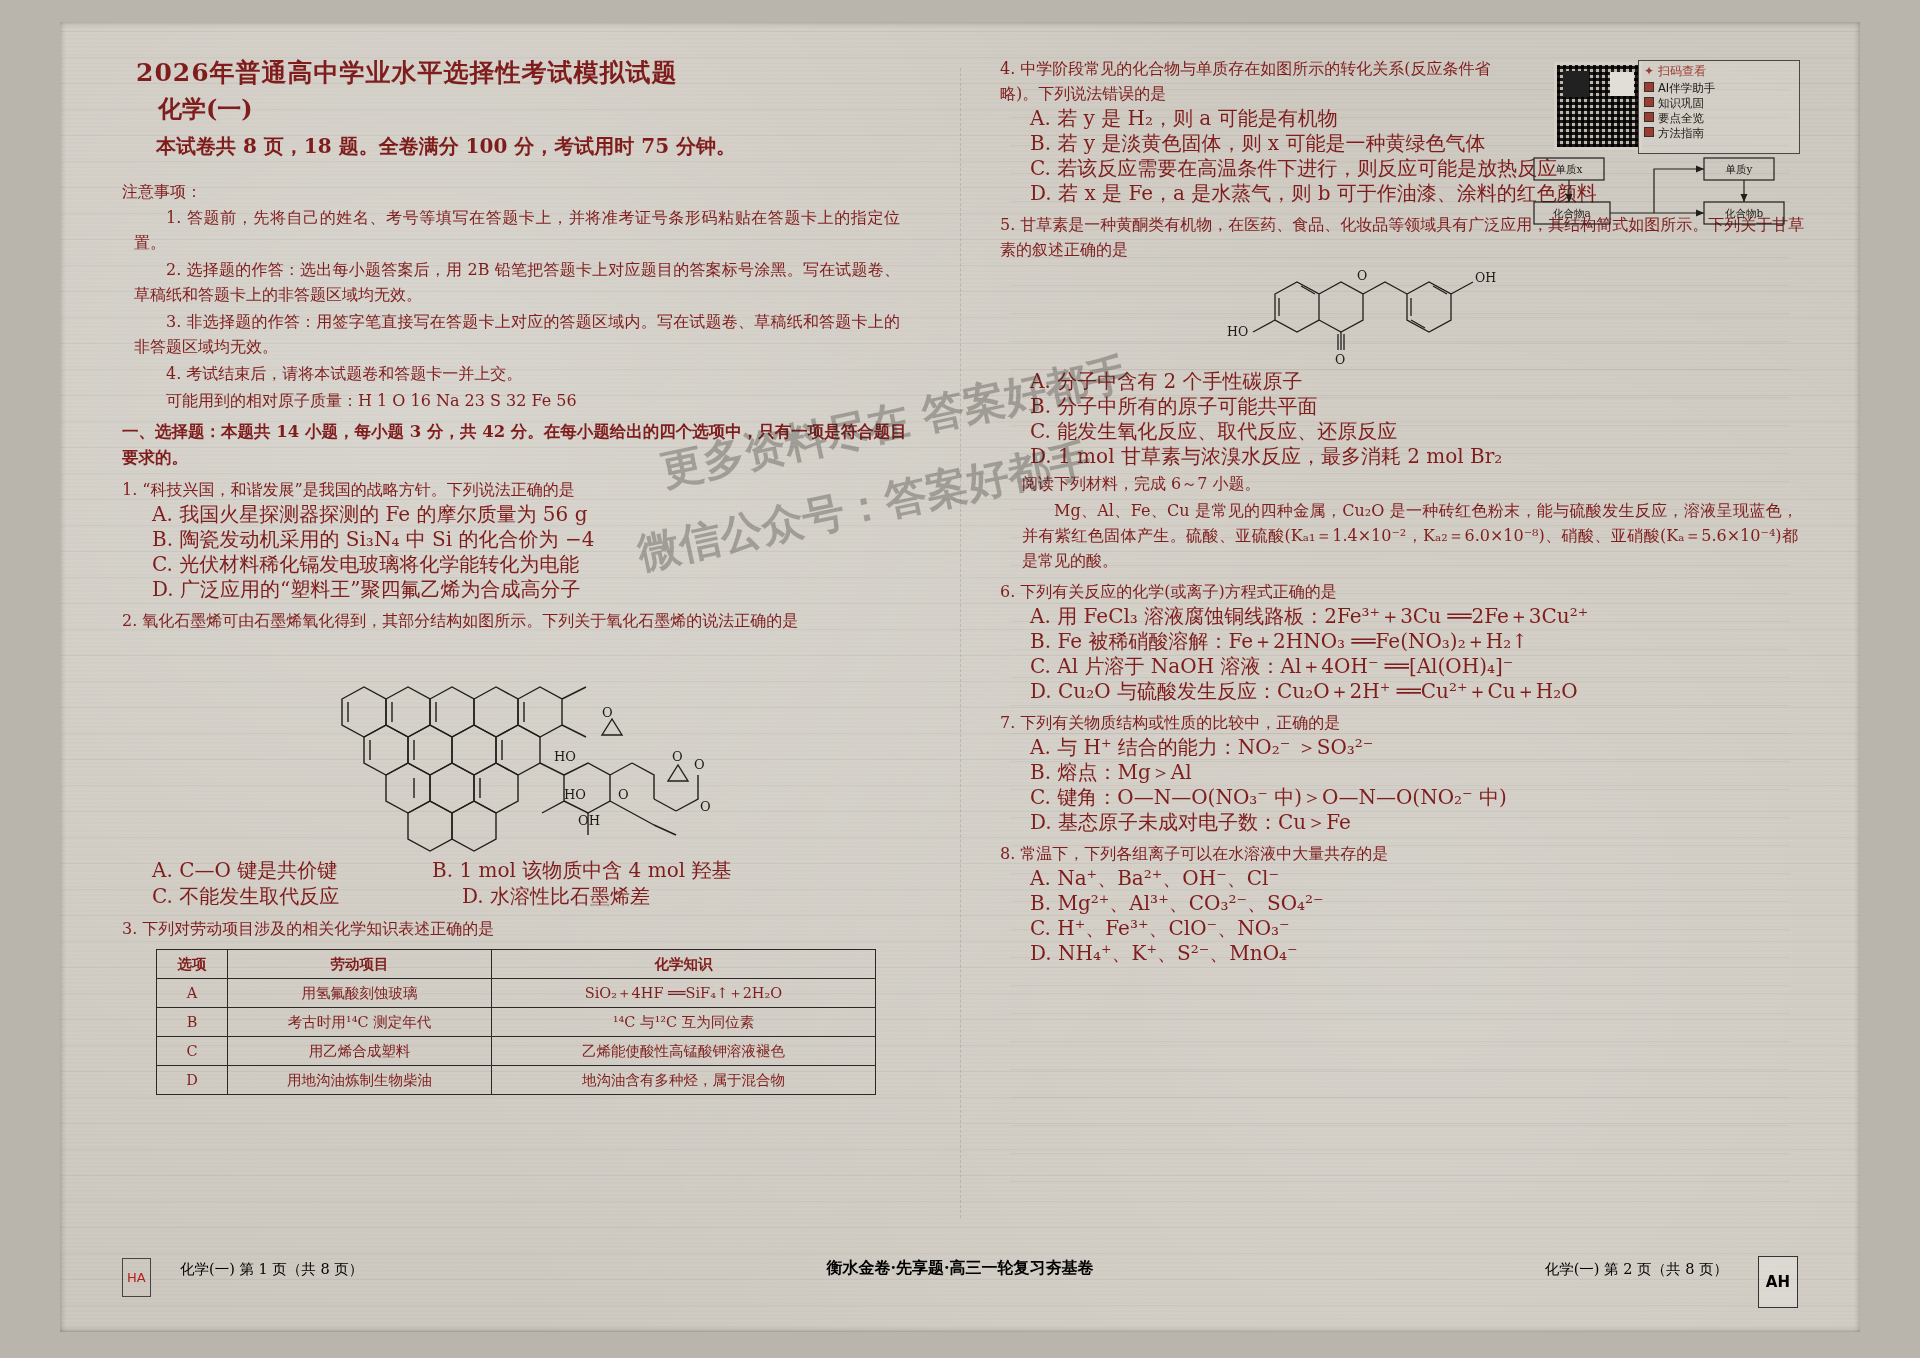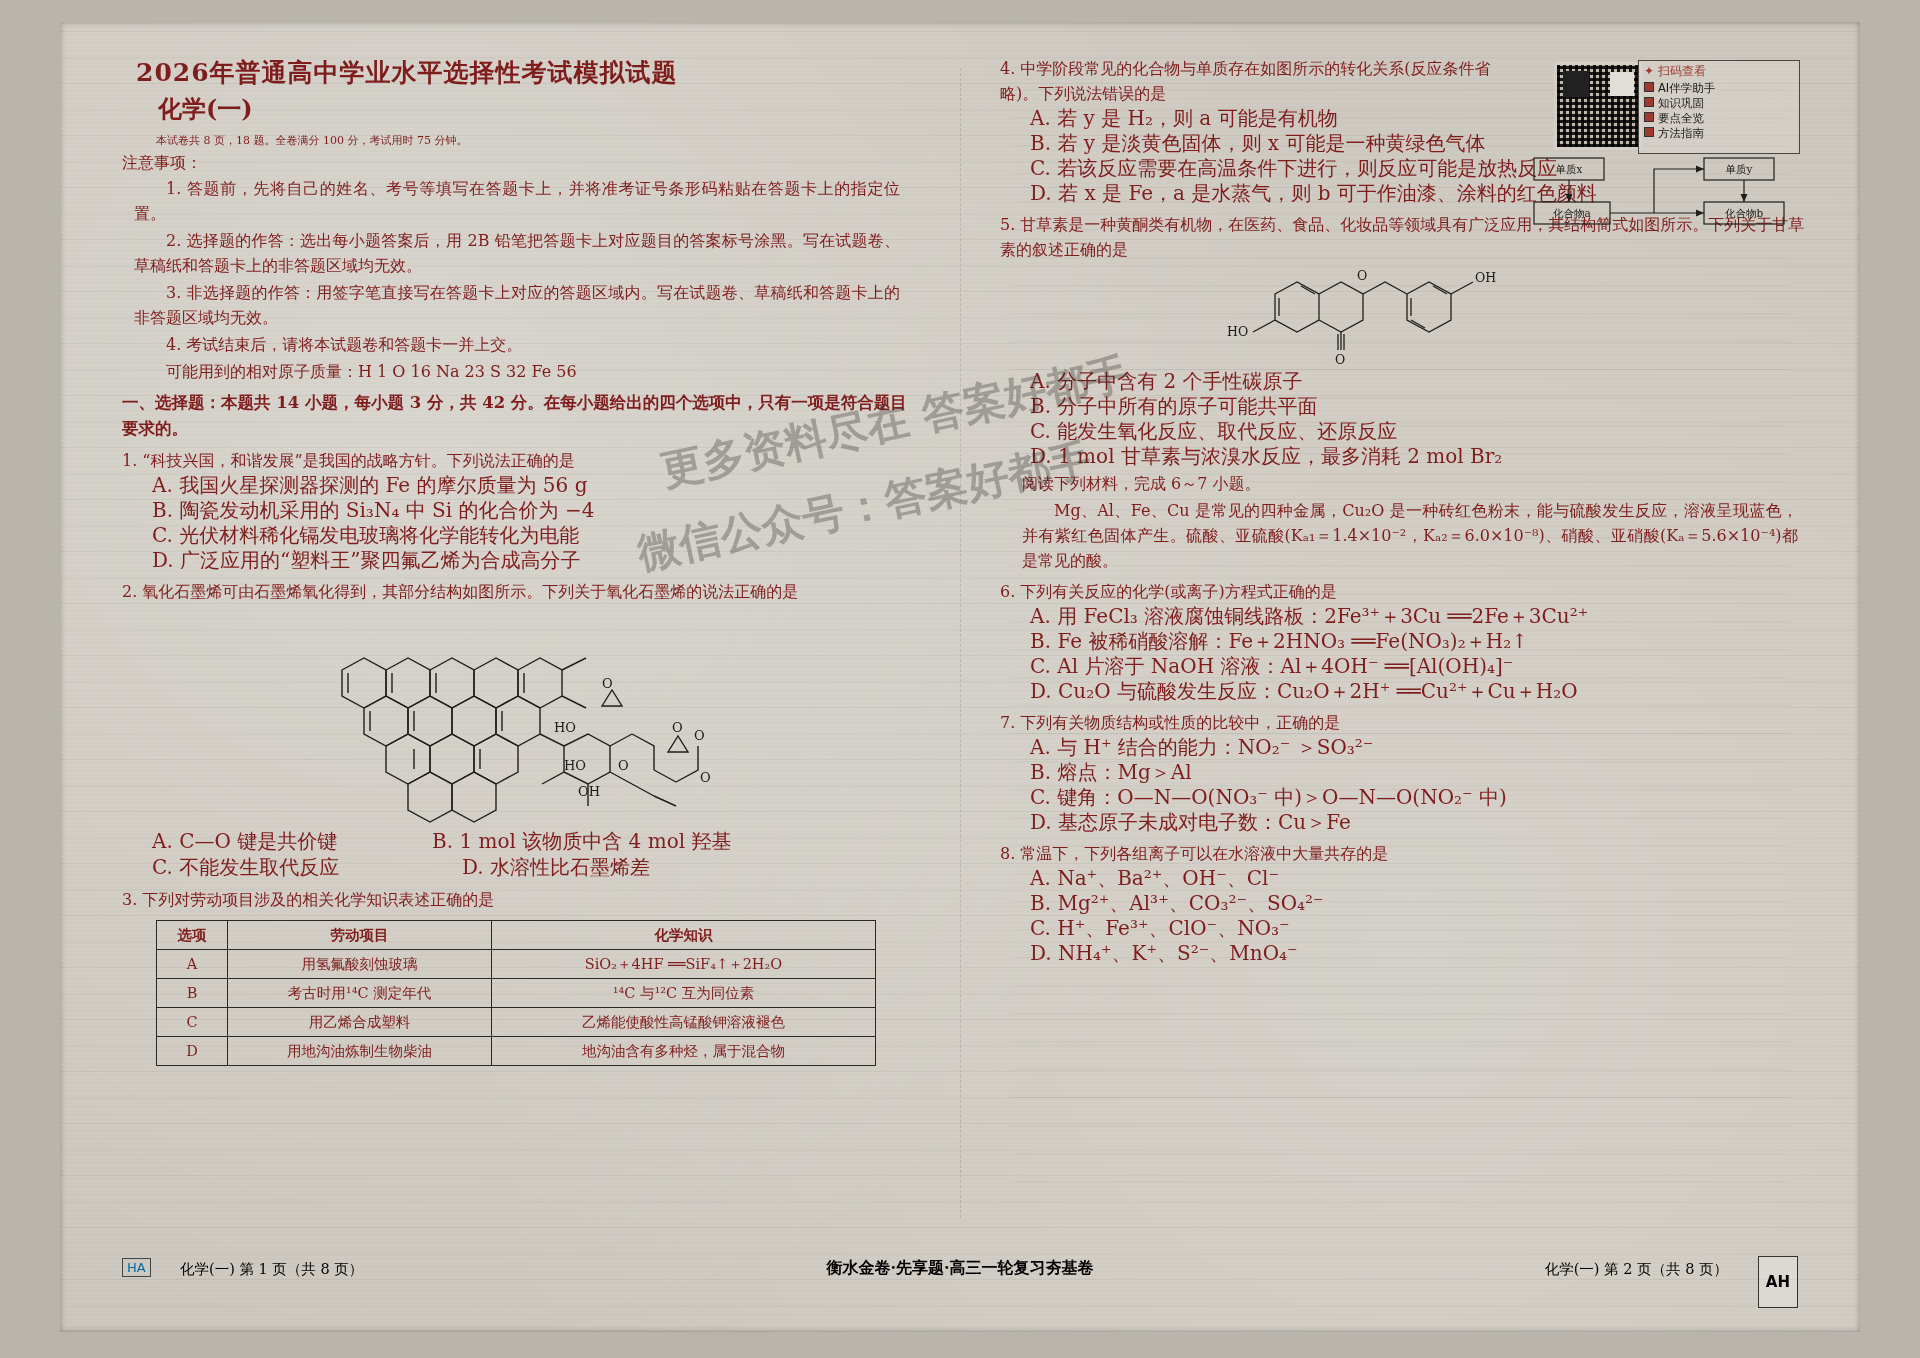--- a/index.html
+++ b/index.html
@@ -34,21 +34,21 @@
   }
   .title{
     font-family:"DejaVu Serif","Liberation Serif",serif;
     font-weight:bold;font-size:25px;letter-spacing:1px;
     text-align:left;margin:0 0 2px 14px;
   }
   .subtitle{
     font-family:"DejaVu Serif","Liberation Serif",serif;
     font-weight:bold;font-size:24px;margin:4px 0 8px 36px;
   }
-  .lead{font-size:11px;font-weight:normal;margin:8px 0 5px 34px;font-family:"DejaVu Serif","Liberation Serif",serif;}
+  .lead{font-size:20px;font-weight:bold;margin:8px 0 22px 34px;font-family:"DejaVu Serif","Liberation Serif",serif;}
   .note-h{font-size:16px;margin:4px 0 2px 0;font-family:"DejaVu Serif","Liberation Serif",serif;}
   .p{font-size:16px;line-height:25px;margin:2px 12px;font-family:"DejaVu Serif","Liberation Serif",serif;text-align:justify;}
   .p.ind{text-indent:32px;}
   .sec{font-size:16.5px;font-weight:bold;line-height:26px;margin-top:6px;font-family:"DejaVu Serif","Liberation Serif",serif;}
   .q{font-size:16px;line-height:25px;margin-top:6px;font-family:"DejaVu Serif","Liberation Serif",serif;}
   .opt{font-size:20px;line-height:25px;margin-left:30px;font-family:"DejaVu Serif","Liberation Serif",serif;}
   .qr{
     position:absolute;right:218px;top:40px;width:82px;height:82px;
     background:
       repeating-linear-gradient(90deg,#2a2a2a 0 3px,#d8d5cf 3px 6px),
@@ -86,21 +86,21 @@
   .gan-svg{display:block;margin:2px auto 0 auto;}
   .flow{
     position:absolute;right:12px;top:96px;width:270px;height:82px;
   }
   .footer{
     position:absolute;left:62px;right:62px;bottom:42px;height:34px;
   }
   .f-left{position:absolute;left:58px;top:4px;font-size:14.5px;font-family:"DejaVu Serif","Liberation Serif",serif;}
   .f-center{position:absolute;left:50%;transform:translateX(-50%);top:2px;font-size:16px;font-weight:bold;font-family:"DejaVu Serif","Liberation Serif",serif;}
   .f-right{position:absolute;right:70px;top:4px;font-size:14.5px;font-family:"DejaVu Serif","Liberation Serif",serif;}
-  .tag-ha{position:absolute;left:0px;top:2px;font-size:13px;border:1px solid #444;padding:1px 4px;color:#0369a1;}
+  .tag-ha{position:absolute;left:0px;top:2px;font-size:13px;border:1px solid #444;padding:11px 4px;color:#b91c1c;}
   .tag-ah{position:absolute;right:0px;top:0px;font-size:15px;border:1px solid #333;padding:16px 7px;font-weight:bold;background:rgba(255,255,255,.25);}
   .wm{
     position:absolute;left:620px;top:330px;width:760px;height:330px;
     transform:rotate(-12deg);
     color:rgba(40,38,34,.30);
     font-family:"DejaVu Serif","Liberation Serif",serif;
     font-weight:bold;font-size:42px;line-height:76px;
     pointer-events:none;white-space:nowrap;
   }
   .ghost{

